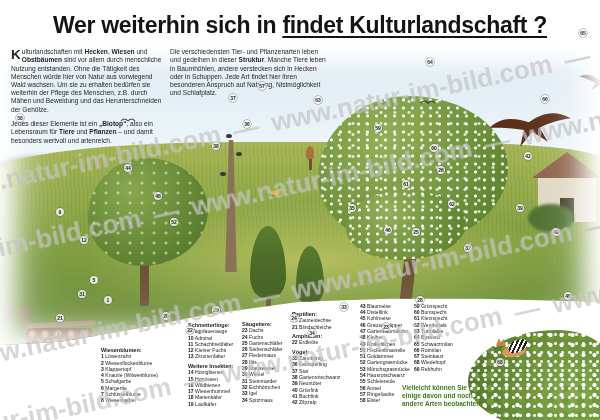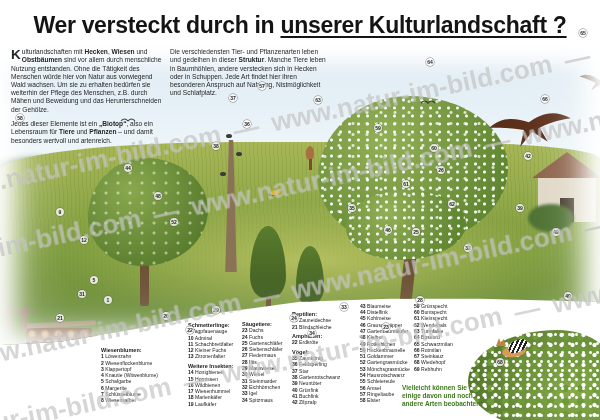--- a/index.html
+++ b/index.html
@@ -118,21 +118,21 @@
   #closing{position:absolute;left:804px;top:768px;font-weight:700;font-size:13px;line-height:15.5px;}
   .badge{position:absolute;width:18px;height:18px;border-radius:50%;box-sizing:border-box;
     background:rgba(255,255,255,.78);border:1px solid rgba(60,60,60,.65);
     font-weight:700;font-size:10px;line-height:16px;text-align:center;color:#222;}
 </style>
 </head>
 <body>
 
 <div class="poster">
 
-  <div class="title"><span>Wer versteckt durch in </span><span class="underlined">unserer Kulturlandschaft ?</span></div>
+  <div class="title"><span>Wer weiterhin sich in </span><span class="underlined">findet Kulturlandschaft ?</span></div>
 
   <div id="illustration">
     <div class="sky"></div>
     <div class="bush" style="left:-20px;top:118px;width:110px;height:34px;"></div>
     <div class="bush" style="left:70px;top:128px;width:120px;height:30px;"></div>
     <div class="bush" style="left:170px;top:132px;width:100px;height:26px;"></div>
     <div class="bush" style="left:470px;top:138px;width:110px;height:30px;"></div>
     <div class="bush" style="left:545px;top:150px;width:90px;height:34px;"></div>
     <div class="meadow"></div>
 

